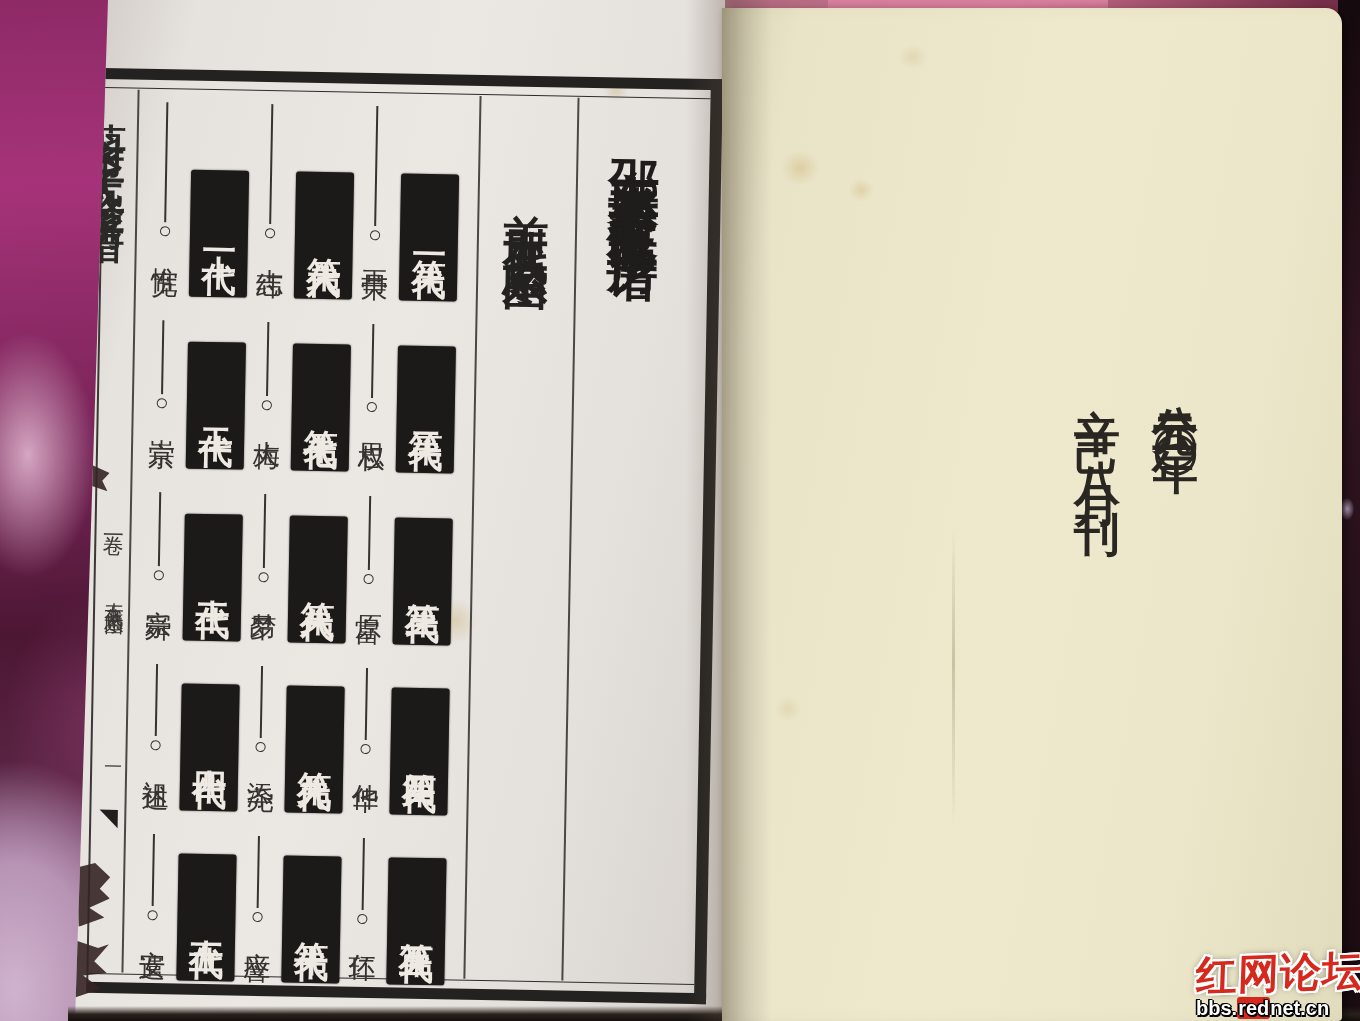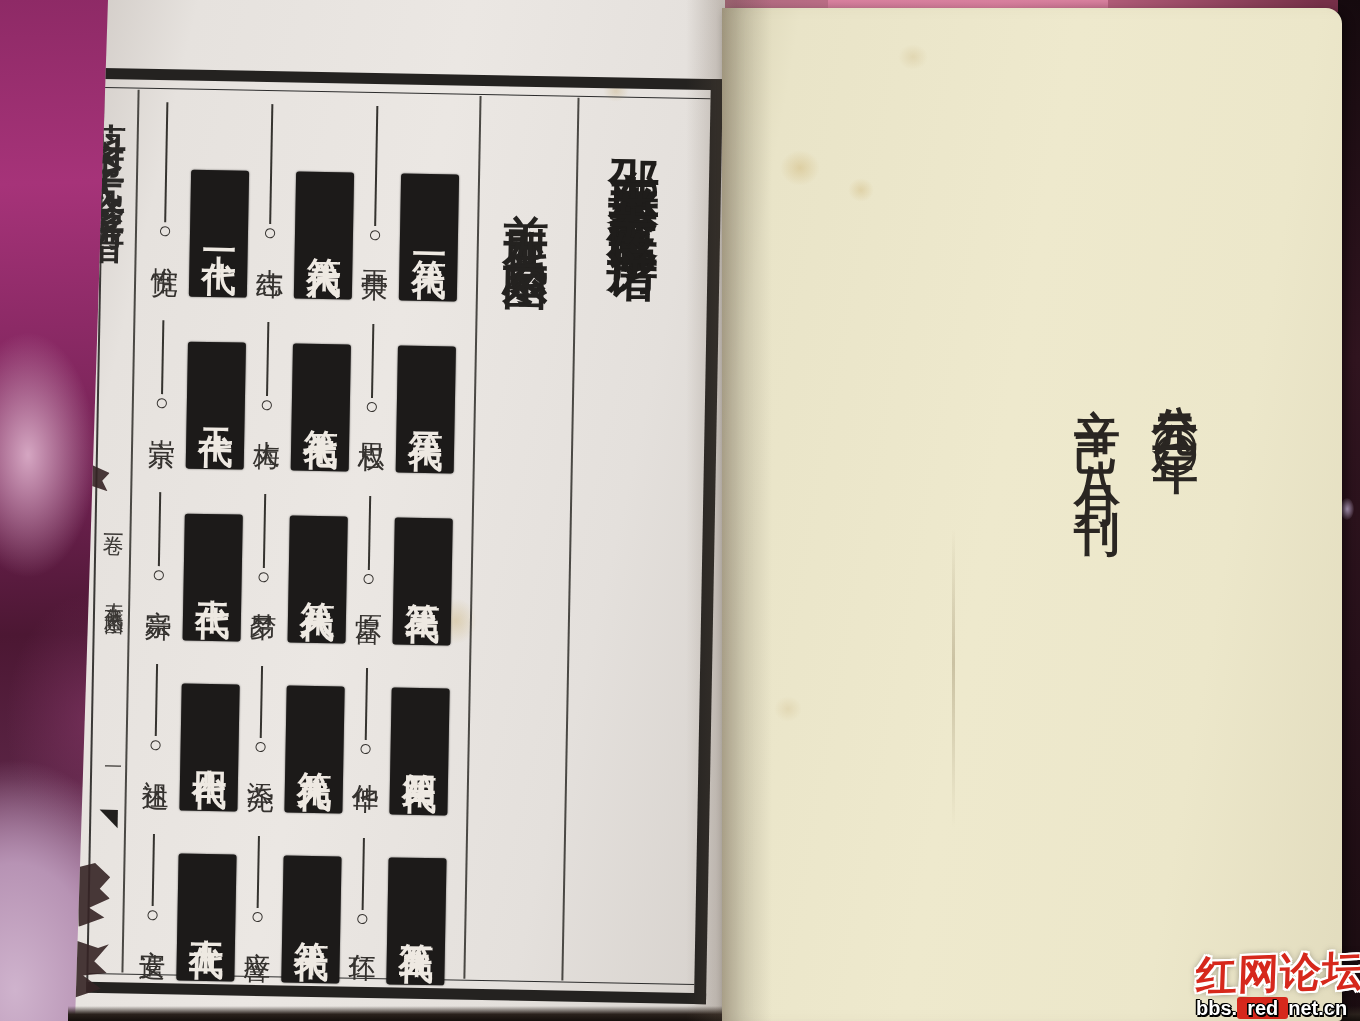--- a/index.html
+++ b/index.html
@@ -86,21 +86,21 @@
   .date-col2{position:absolute;left:352px;top:364px;width:54px;
     font-size:46px;font-weight:600;letter-spacing:26px;color:#2a2622;}
 
   
   .watermark{position:absolute;left:1196px;top:946px;z-index:9;width:170px;}
   .wm-name{font-size:41px;font-weight:bold;letter-spacing:1px;white-space:nowrap;
     transform:rotate(-2deg) skewX(-4deg);display:inline-block;
     text-shadow:-2px 0 #fff,2px 0 #fff,0 -2px #fff,0 2px #fff,-2px -2px #fff,2px 2px #fff,2px -2px #fff,-2px 2px #fff,0 0 7px rgba(0,0,0,.65);}
   .wm-url{margin-top:-4px;font-family:"Liberation Sans",sans-serif;font-size:20px;font-weight:bold;color:#fff;white-space:nowrap;
     text-shadow:-1.5px 0 #000,1.5px 0 #000,0 -1.5px #000,0 1.5px #000,1.5px 1.5px #000,-1.5px -1.5px #000;}
-  .wm-url .hl{background:#d6281c;border-radius:3px;padding:0 10px;}
+  .wm-url .hl{background:#d6281c;border-radius:3px;padding:0 1px;}
 </style>
 </head>
 <body>
 
 <div class="scene">
 
   <div class="fabric-left"></div>
   <div class="fabric-top"></div>
   <div class="fabric-top-blob"></div>
   <div class="edge-right">

